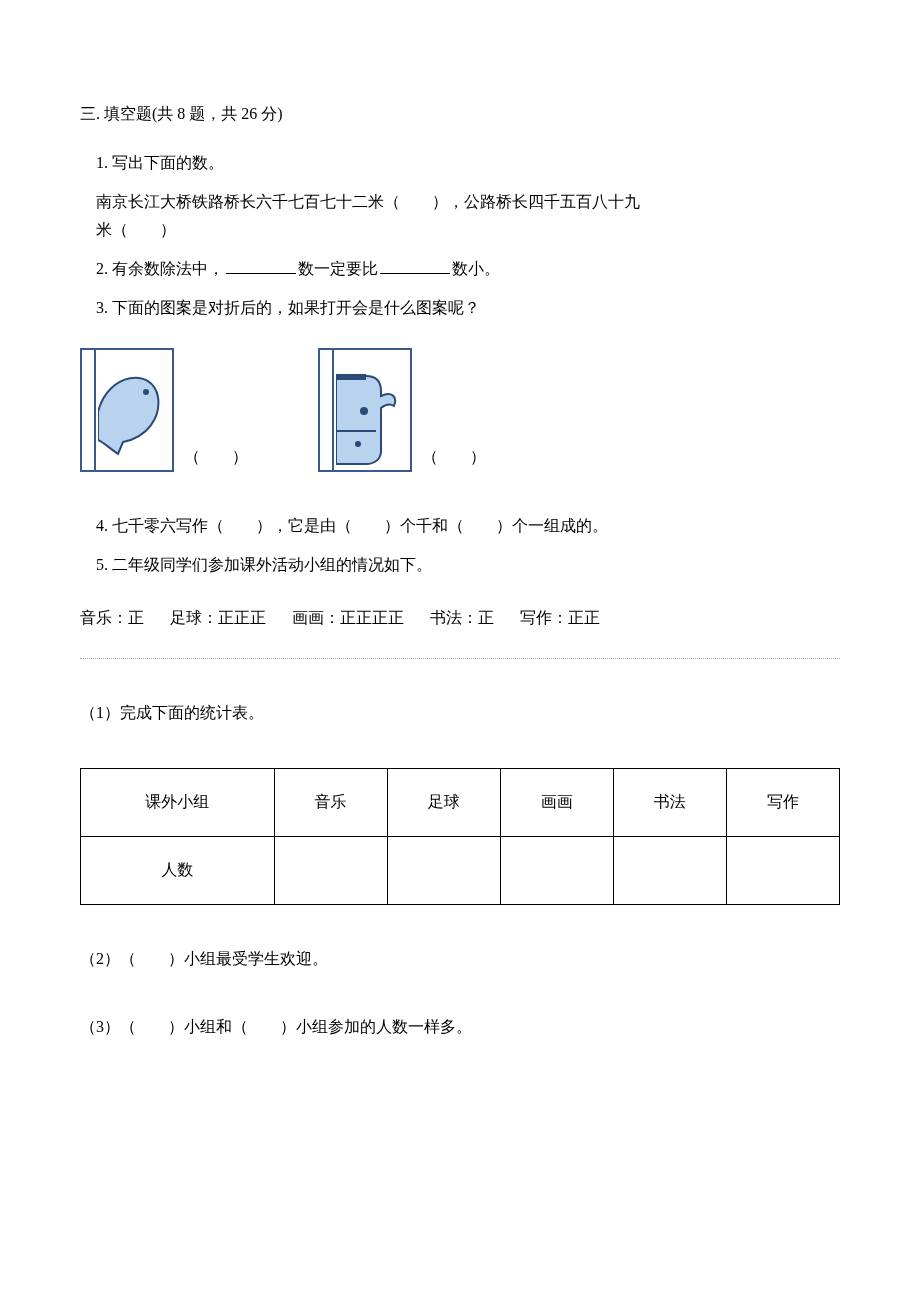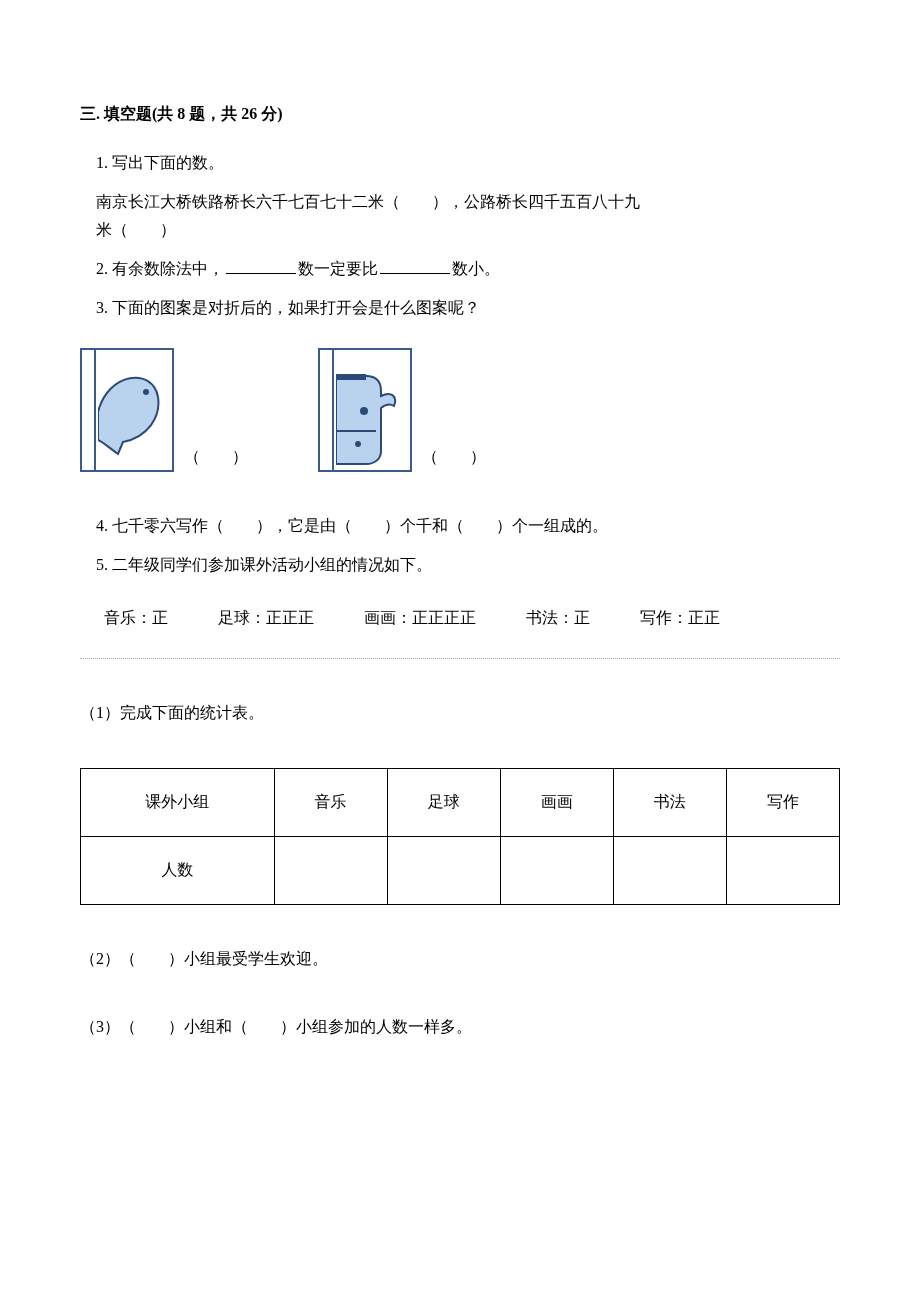--- a/index.html
+++ b/index.html
@@ -10,21 +10,21 @@
     margin: 0;
     padding: 0;
     line-height: 1.8;
   }
   .page {
     width: 760px;
     margin: 0 auto;
     padding: 100px 80px 60px 80px;
   }
   .section-title {
-    font-weight: bold;
+    font-weight: normal;
     margin-bottom: 20px;
   }
   .para {
     margin: 10px 16px;
   }
   .underline {
   }
   .blank {
     display: inline-block;
     min-width: 70px;
@@ -79,21 +79,20 @@
     height: 110px;
   }
   .cow svg { width: 100%; height: 100%; }
   .tally-row {
     margin: 25px 0;
   }
   .tally-item {
     display: inline-block;
     margin-right: 22px;
     white-space: nowrap;
-    margin-left: 24px;
   }
   .hr {
     border: none;
     border-top: 1px dotted #aaa;
     margin: 20px 0;
     width: 100%;
   }
   table.stat {
     border-collapse: collapse;
     width: 100%;

